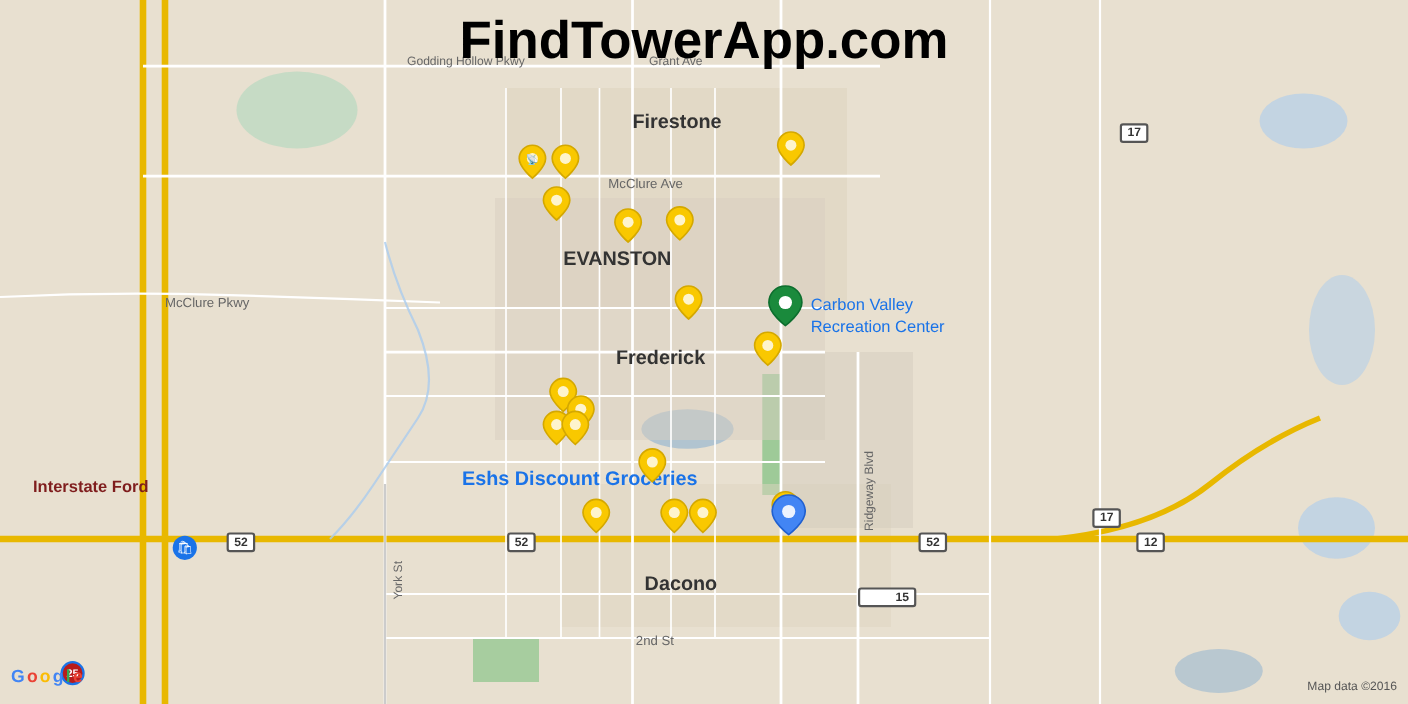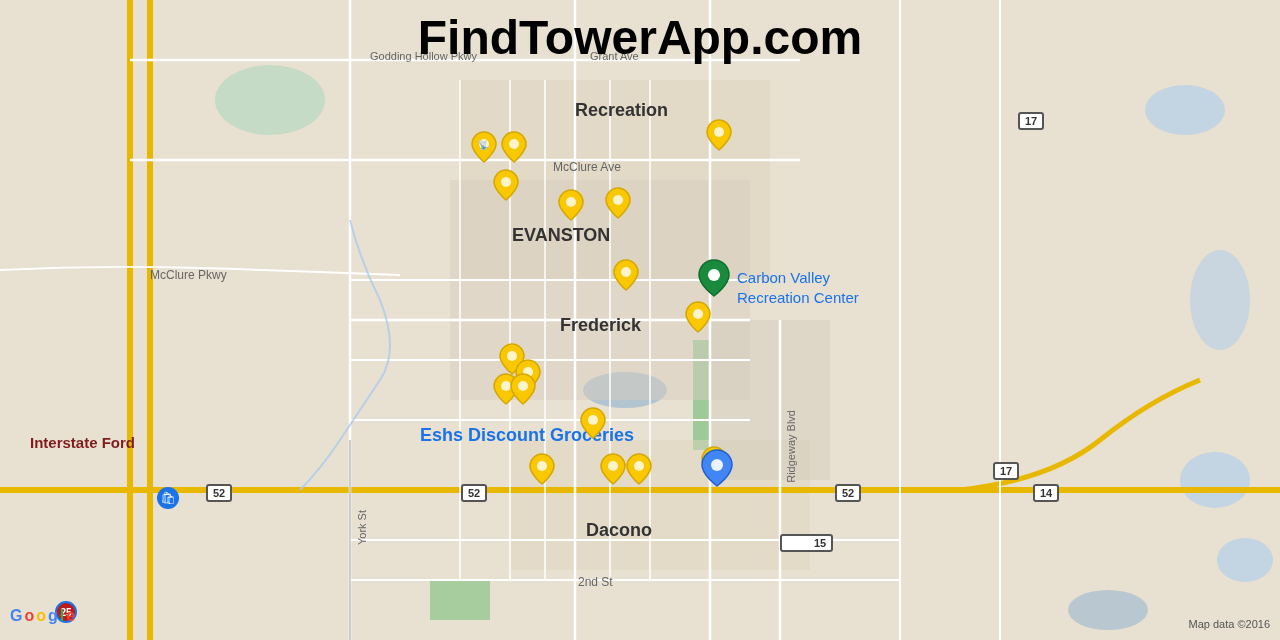--- a/index.html
+++ b/index.html
@@ -184,21 +184,21 @@
 
     <path d="M0,270 Q100,265 200,268 Q300,271 400,275" stroke="#fff" stroke-width="2" fill="none"></path>
 
     <line x1="350" y1="440" x2="350" y2="640" stroke="#ccc" stroke-width="2"></line>
 
     <path d="M300,490 Q320,470 340,440 Q360,410 380,380 Q400,350 380,300 Q360,260 350,220" stroke="#aaccee" stroke-width="2" fill="none" opacity="0.8"></path>
   </svg>
 
   <div class="site-title">FindTowerApp.com</div>
 
-  <div class="map-label map-label-large" style="left:575px; top:100px;">Recreation</div>
+  <div class="map-label map-label-large" style="left:575px; top:100px;">Firestone</div>
   <div class="map-label" style="left:553px; top:160px; font-size:12px; color:#666;">McClure Ave</div>
   <div class="map-label map-label-large" style="left:512px; top:225px;">EVANSTON</div>
   <div class="map-label map-label-large" style="left:560px; top:315px;">Frederick</div>
   <div class="map-label map-label-large" style="left:586px; top:520px;">Dacono</div>
   <div class="map-label" style="left:578px; top:575px; font-size:12px; color:#666;">2nd St</div>
   <div class="map-label" style="left:150px; top:268px; font-size:12px; color:#666;">McClure Pkwy</div>
   <div class="map-label" style="left:356px; top:510px; font-size:11px; color:#666; writing-mode:vertical-rl; transform:rotate(180deg);">York St</div>
   <div class="map-label" style="left:785px; top:410px; font-size:11px; color:#666; writing-mode:vertical-rl; transform:rotate(180deg);">Ridgeway Blvd</div>
   <div class="map-label" style="left:370px; top:50px; font-size:11px; color:#666;">Godding Hollow Pkwy</div>
   <div class="map-label" style="left:590px; top:50px; font-size:11px; color:#666;">Grant Ave</div>
@@ -327,21 +327,21 @@
       </svg>
   </div>
 
   <div class="shop-icon" style="left:157px; top:487px;">🛍</div>
 
   <div class="highway-shield" style="left:1018px; top:112px;">17</div>
   <div class="highway-shield" style="left:206px; top:484px;">52</div>
   <div class="highway-shield" style="left:461px; top:484px;">52</div>
   <div class="highway-shield" style="left:835px; top:484px;">52</div>
   <div class="highway-shield" style="left:993px; top:462px;">17</div>
-  <div class="highway-shield" style="left:1033px; top:484px;">14</div>
+  <div class="highway-shield" style="left:1033px; top:484px;">12</div>
   <div class="highway-shield" style="left:780px; top:534px;padding-left:32px;">15</div>
   <div class="highway-shield" style="left:55px; top:601px; background:#b91c1c; color:white; border-color:#1a73e8; border-radius:50%; width:22px; height:22px; padding:0; display:flex; align-items:center; justify-content:center; font-size:10px;">25</div>
 
   <div class="google-logo">
     <span class="g-blue">G</span>
       <span class="g-red">o</span>
       <span class="g-yellow">o</span>
       <span class="g-blue">g</span>
       <span class="g-green">l</span>
       <span class="g-red">e</span>

